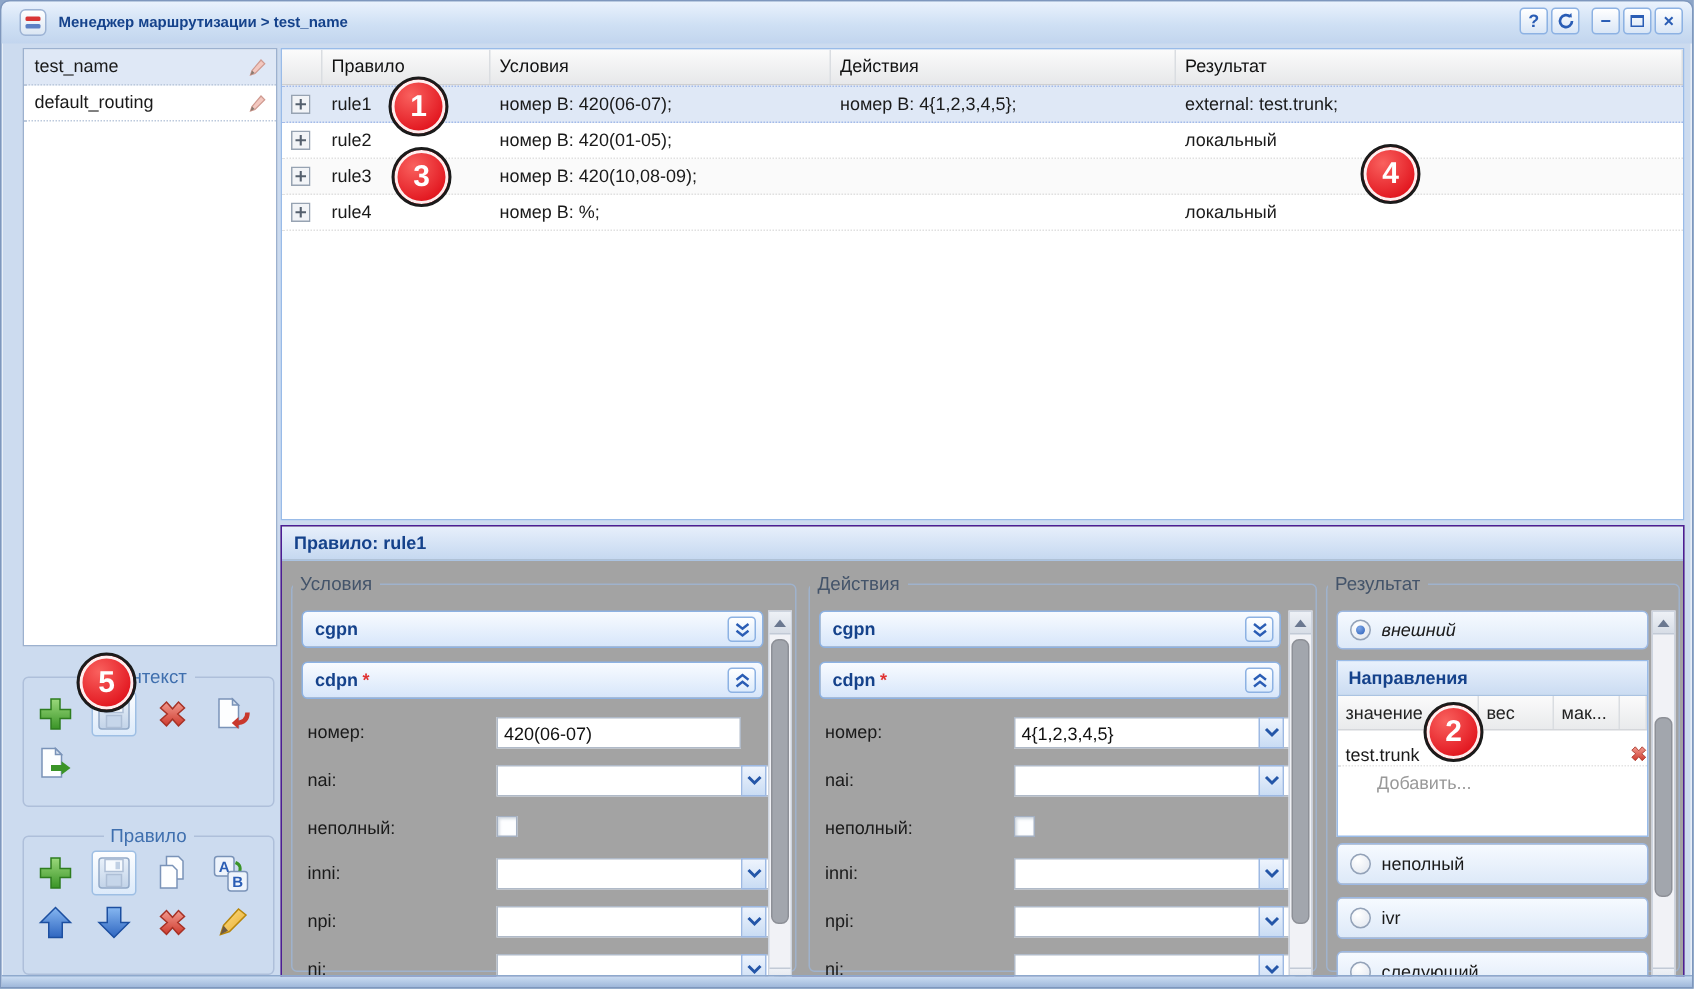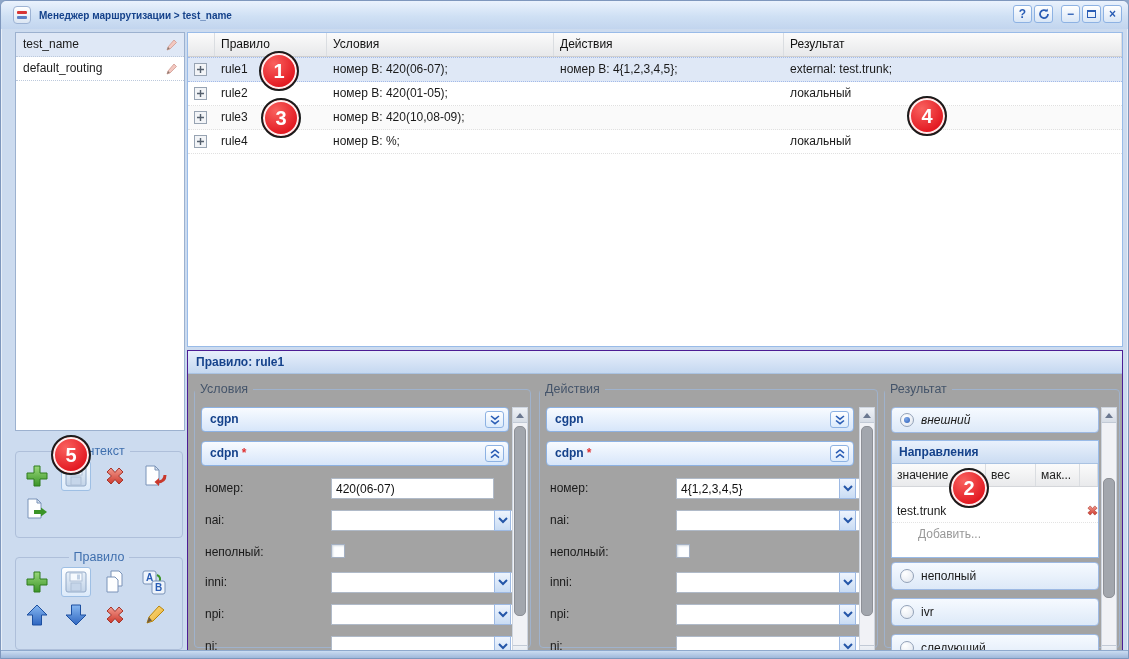--- a/index.html
+++ b/index.html
@@ -103,21 +103,21 @@
     background:radial-gradient(circle at 35% 30%,#7fa8e8,#2c5fb8);}
   .dir-panel{position:absolute;left:6px;top:44px;width:208px;height:118px;border:1px solid #99bbe8;background:#fff;}
   .dir-hd{height:23px;line-height:22px;padding-left:7px;font-weight:bold;color:#15428b;
     background:linear-gradient(#e9f1fc,#cbdcf2);border-bottom:1px solid #aac3e2;}
   .dir-cols{display:flex;height:23px;background:linear-gradient(#fbfbfb,#e9eaec);border-bottom:1px solid #d4d6da;}
   .dir-cols .dc{line-height:22px;padding-left:5px;border-right:1px solid #dadde1;color:#222;cursor:pointer;}
   .dcv{width:94px;flex:0 0 auto;}
   .dcw{width:50px;flex:0 0 auto;}
   .dcm{width:44px;flex:0 0 auto;}
   .dcx{flex:1 1 auto;}
-  .dir-row{display:flex;height:24px;border-bottom:1px dotted #e3e3e3;align-items:center;margin-top:12px;}
+  .dir-row{display:flex;height:24px;border-bottom:1px dotted #e3e3e3;align-items:flex-end;}
   .dir-row .dc{padding-left:5px;}
   .dir-add{height:24px;line-height:23px;padding-left:5px;color:#999;cursor:text;margin-left:21px;}
   
   .badge{position:absolute;width:40px;height:40px;border-radius:50%;
     background:radial-gradient(circle at 36% 30%,#f9615e,#e2161f 72%);
     border:2px solid #1b1b1b;box-shadow:inset 0 0 0 2px rgba(255,255,255,.92);
     color:#fff;font-weight:bold;font-size:20px;display:flex;align-items:center;justify-content:center;z-index:50;}
   .b1{left:258px;top:50px;}
   .b2{left:948px;top:467px;}
   .b3{left:260px;top:97px;}

